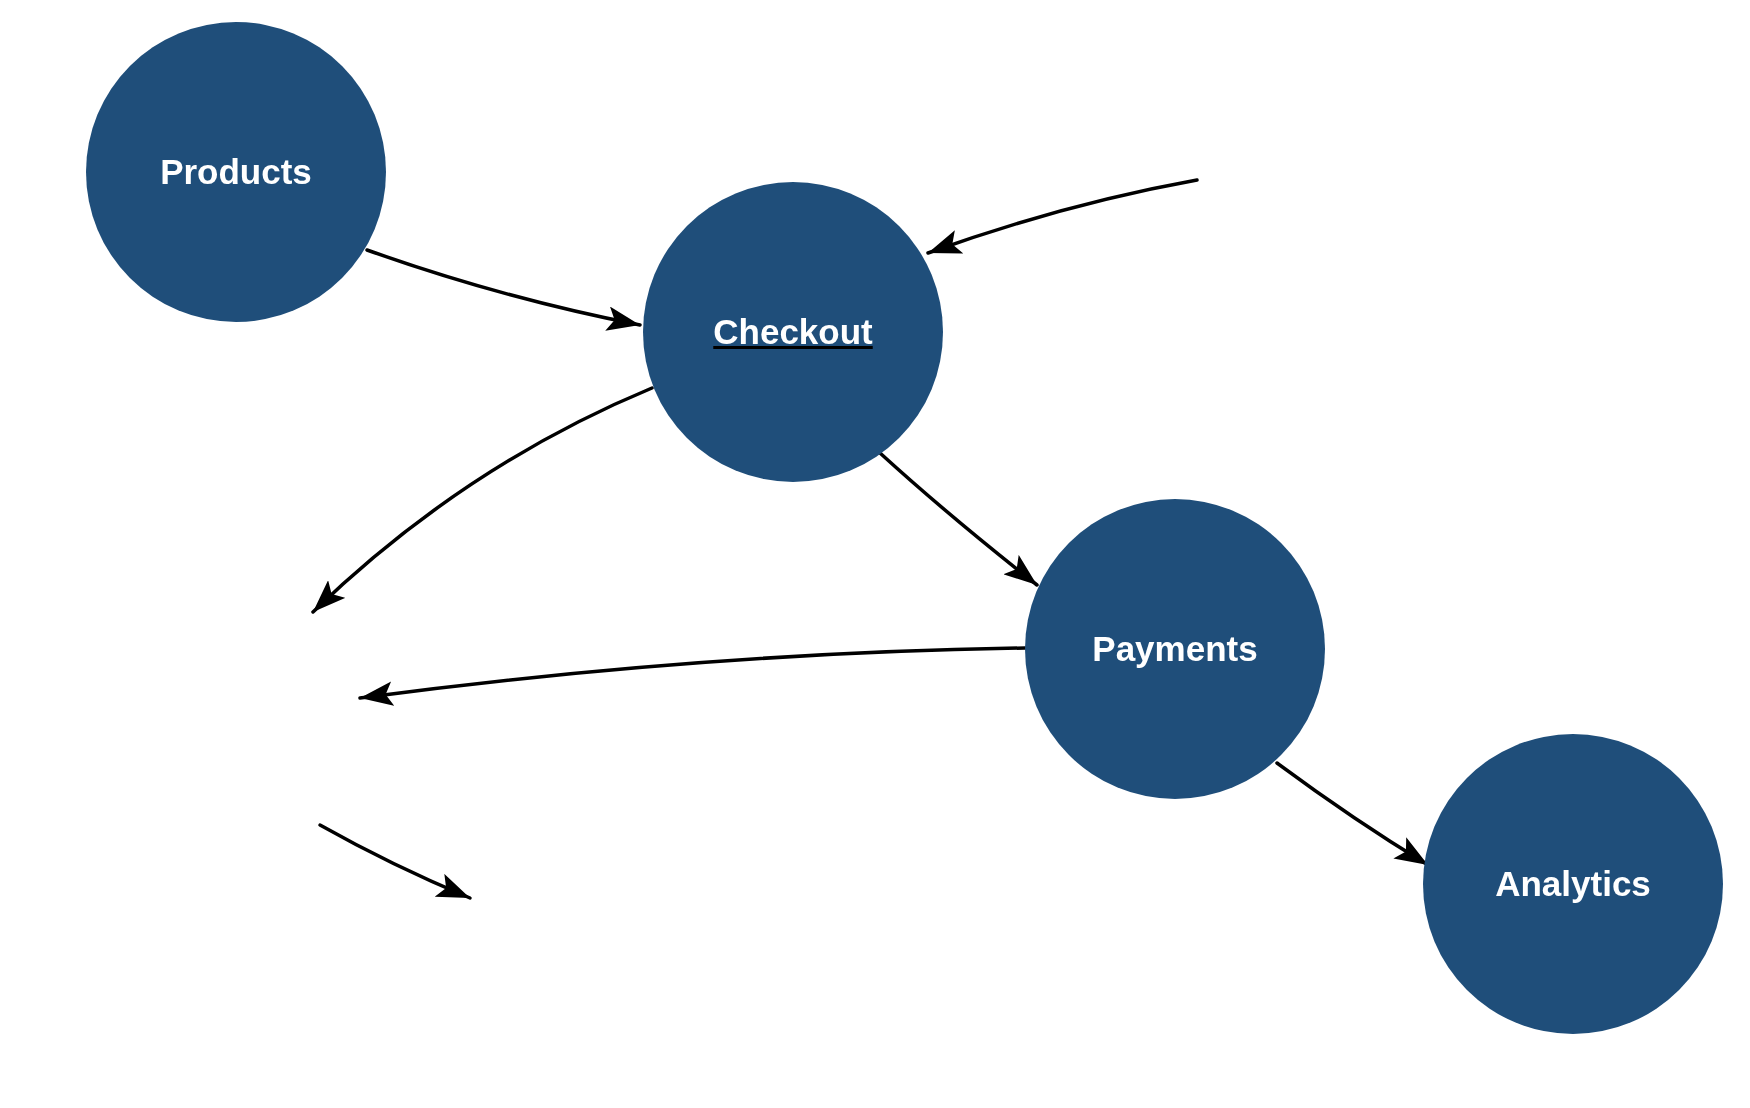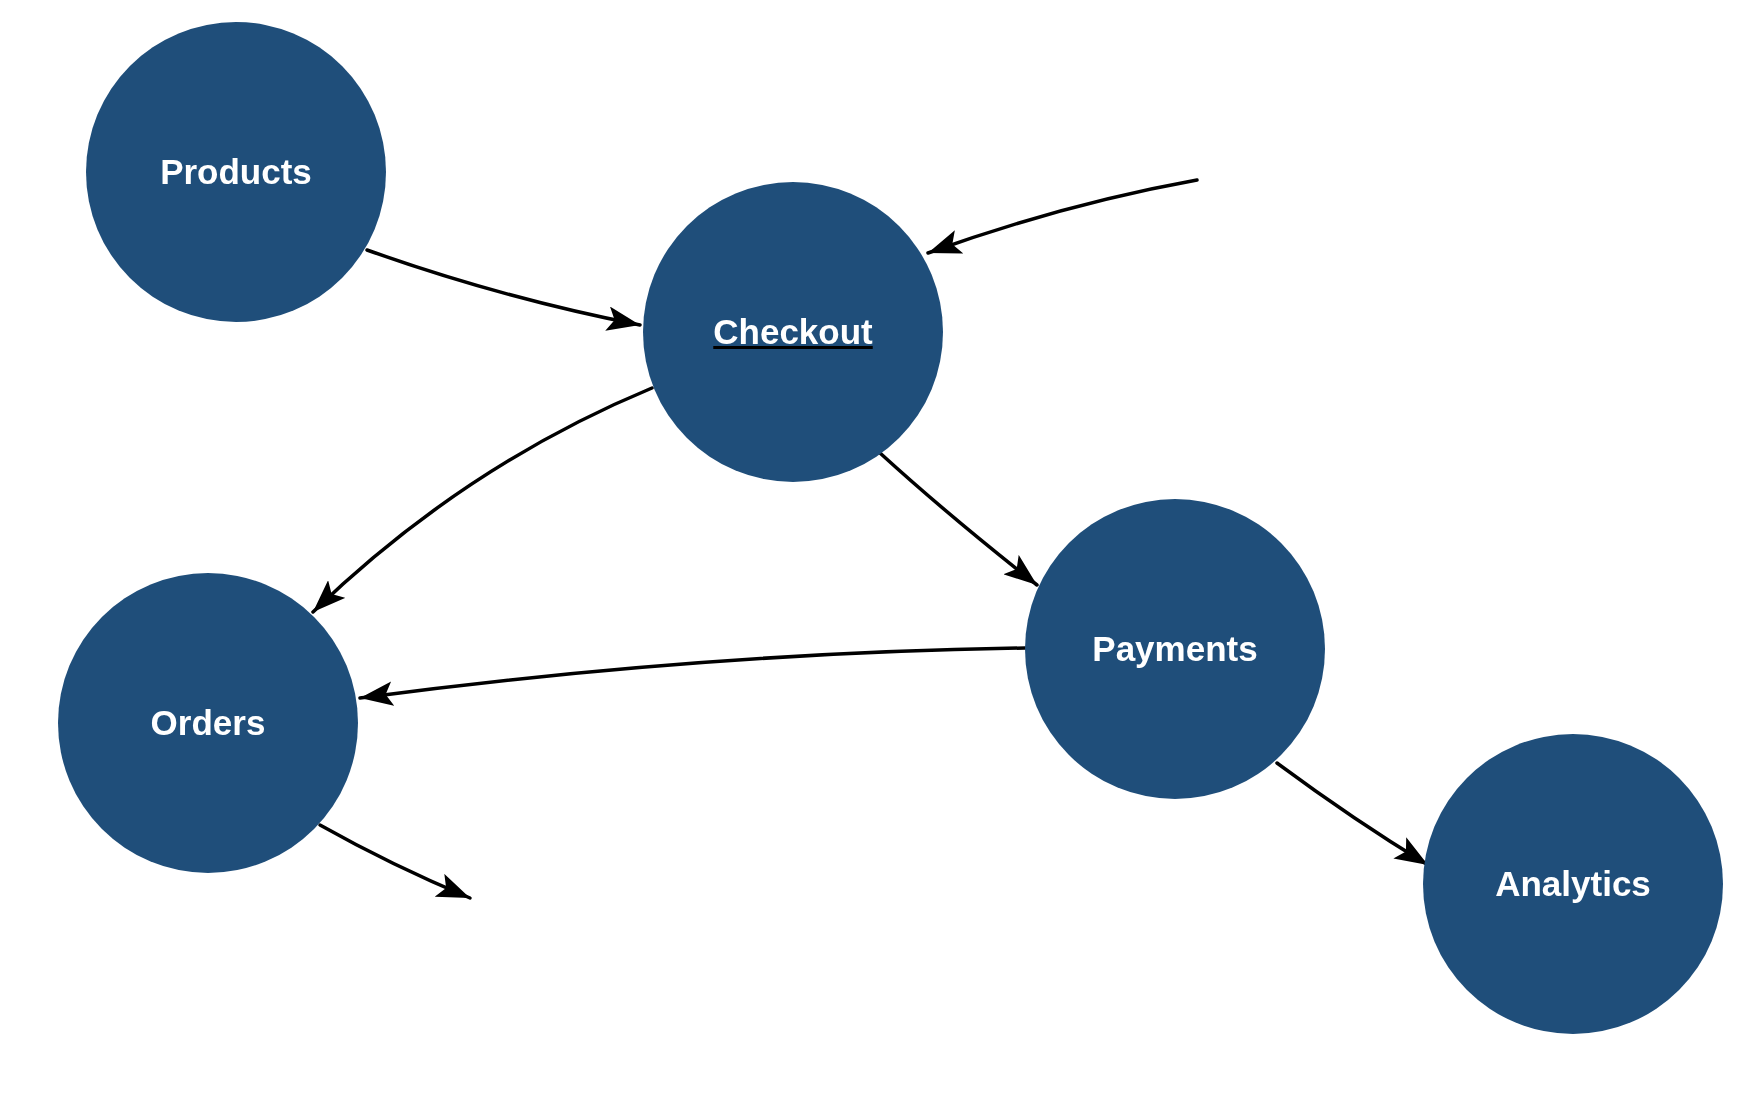--- a/index.html
+++ b/index.html
@@ -69,22 +69,19 @@
 
 
   <div class="node" style="left: 643px; top: 182px; text-decoration: underline;">
     <span class="label">Checkout</span>
   </div>
 
   <div class="node" style="left: 1025px; top: 499px;">
     <span class="label">Payments</span>
   </div>
 
-  <div class="node" style="left: 58px; top: 573px;">
-    <span class="label">Orders</span>
-  </div>
 
 
   <div class="node" style="left: 1423px; top: 734px;">
     <span class="label">Analytics</span>
   </div>
 
 </div>
 
 </body></html>

